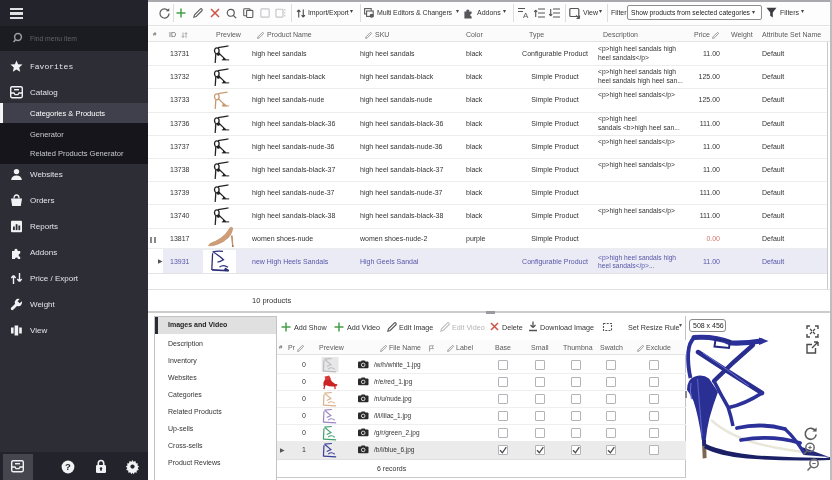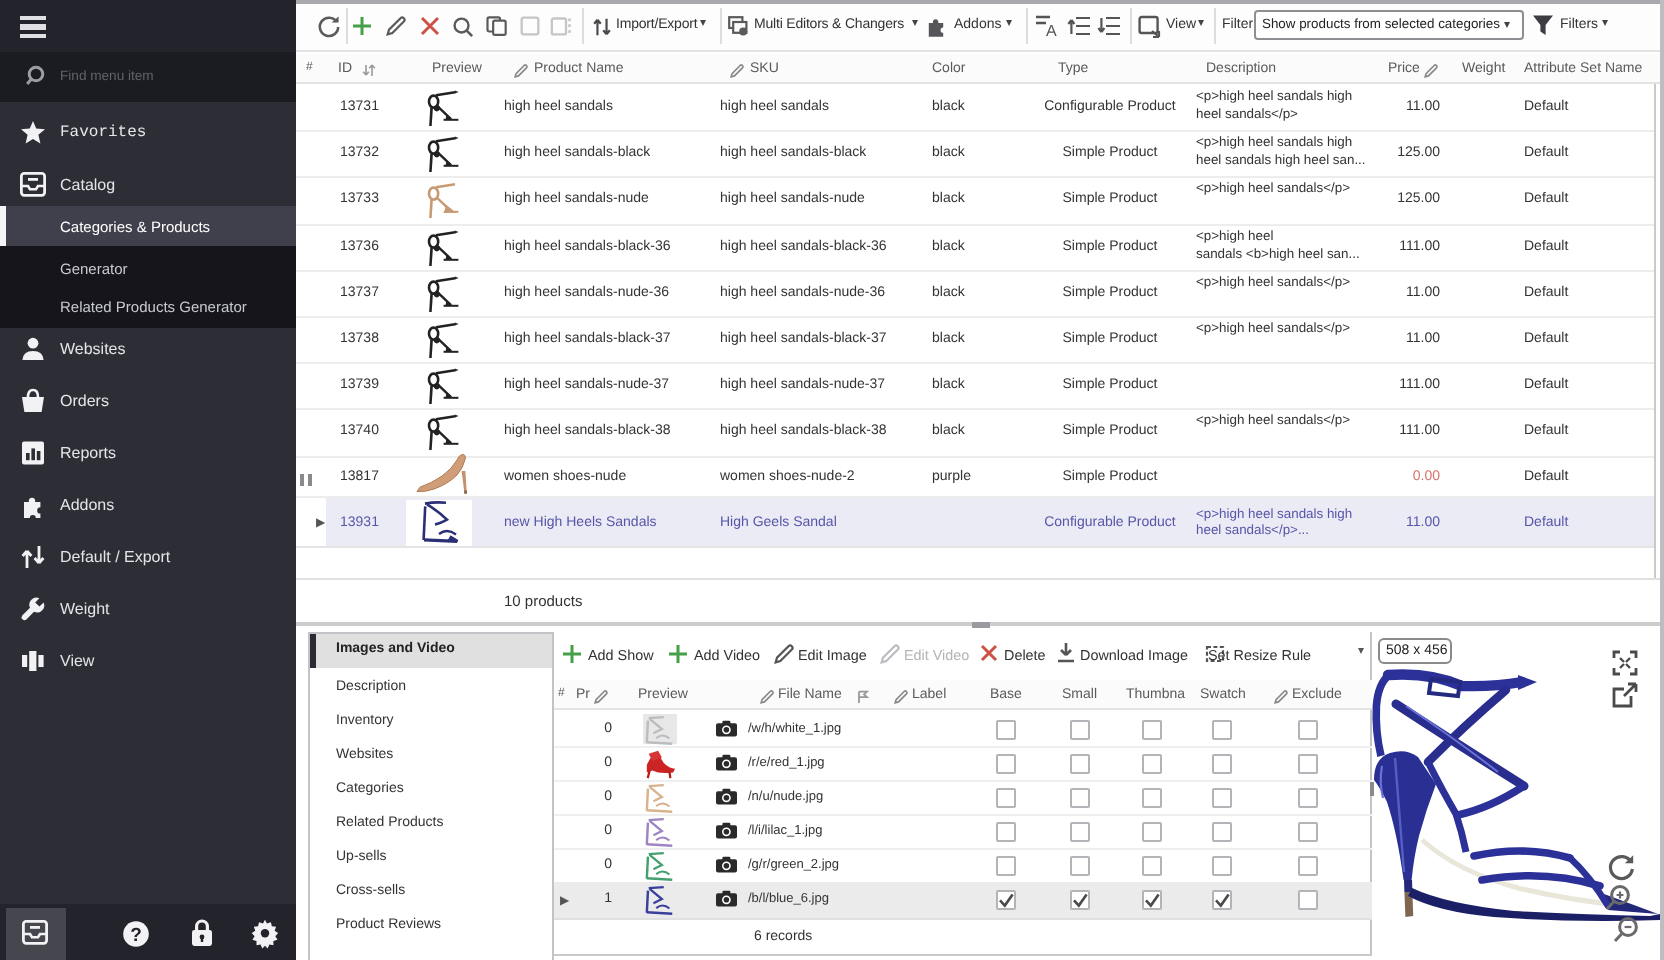--- a/index.html
+++ b/index.html
@@ -362,21 +362,21 @@
       <path d="M1 1 L8 8 M8 1 L1 8" stroke="#cd5246" stroke-width="1.5"></path>
     </svg>
   <div class="t" style="left:502px;top:323px;font-size:7.2px;text-align:right;">Delete</div>
   <svg style="left:528px;top:321px;" width="10" height="11" viewBox="0 0 10 11">
       <path d="M5 0.5 V6.5 M5 6.5 L2.5 4 M5 6.5 L7.5 4 M1 9.5 H9" stroke="#555" stroke-width="1.3" fill="none"></path>
     </svg>
   <div class="t" style="left:540px;top:323px;font-size:7.2px;">Download Image</div>
   <svg style="left:602px;top:321.5px;" width="11" height="10" viewBox="0 0 11 10">
       <rect x="1.5" y="1.5" width="8" height="7" fill="none" stroke="#555" stroke-width="1.1" stroke-dasharray="2 1.2"></rect>
     </svg>
-  <div class="t" style="left:604px;top:323px;font-size:7.2px;">Set Resize Rule</div>
+  <div class="t" style="left:628px;top:323px;font-size:7.2px;">Set Resize Rule</div>
   <div class="t" style="left:679px;top:321px;font-size:6px;color:#555;">▾</div>
 
   <div class="a" style="left:277px;top:340px;width:409px;height:15px;background:#fbfbfb;border-bottom:1px solid #e3e3e3;"></div>
   <div class="hdr" style="left:279px;top:344px;font-size:6px;">#</div>
   <div class="hdr" style="left:288px;top:344px;">Pr</div>
   <svg style="left:296.5px;top:344.5px;" width="7" height="7" viewBox="0 0 12 12">
       <path d="M1 11 L1.8 8.2 L8.7 1.3 A1.1 1.1 0 0 1 10.7 3.3 L3.8 10.2 Z" fill="none" stroke="#888" stroke-width="1.4"></path>
     </svg>
   <div class="hdr" style="left:319px;top:344px;">Preview</div>
   <svg style="left:380px;top:344.5px;" width="7" height="7" viewBox="0 0 12 12">
@@ -658,21 +658,21 @@
 
   <svg style="left:10px;top:246px;" width="13" height="13" viewBox="0 0 13 13">
     <path d="M2 5 H4.5 A1.6 1.6 0 1 1 7.5 5 H10.2 V7.6 A1.6 1.6 0 1 0 10.2 10.8 V13 H7.9 A1.5 1.5 0 1 0 4.9 13 H2 Z" fill="#f2f2f5"></path>
   </svg>
   <div class="mi" style="left:30px;top:248px;">Addons</div>
 
   <svg style="left:10px;top:272px;" width="13" height="13" viewBox="0 0 13 13">
     <path d="M3.5 12 V3.5 M3.5 3.5 L1.3 6 M3.5 3.5 L5.7 6" fill="none" stroke="#f2f2f5" stroke-width="1.4"></path>
     <path d="M9.5 1 V9.5 M9.5 9.5 L7.3 7 M9.5 9.5 L11.7 7" fill="none" stroke="#f2f2f5" stroke-width="1.4"></path>
   </svg>
-  <div class="mi" style="left:30px;top:274px;">Default / Export</div>
+  <div class="mi" style="left:30px;top:274px;">Price / Export</div>
 
   <svg style="left:10px;top:298px;" width="13" height="13" viewBox="0 0 13 13">
     <path d="M11.8 3.2 A3.6 3.6 0 0 1 7 7.9 L3.2 11.8 A1.5 1.5 0 0 1 1.1 9.7 L5 5.9 A3.6 3.6 0 0 1 9.7 1.1 L7.6 3.2 L9.7 5.3 Z" fill="#f2f2f5"></path>
   </svg>
   <div class="mi" style="left:30px;top:300px;">Weight</div>
 
   <svg style="left:10px;top:324px;" width="13" height="13" viewBox="0 0 13 13">
     <rect x="1" y="3.5" width="2.6" height="6" fill="#f2f2f5"></rect>
     <rect x="4.6" y="1.5" width="3.6" height="10" fill="#f2f2f5"></rect>
     <rect x="9.2" y="3.5" width="2.6" height="6" fill="#f2f2f5"></rect>

